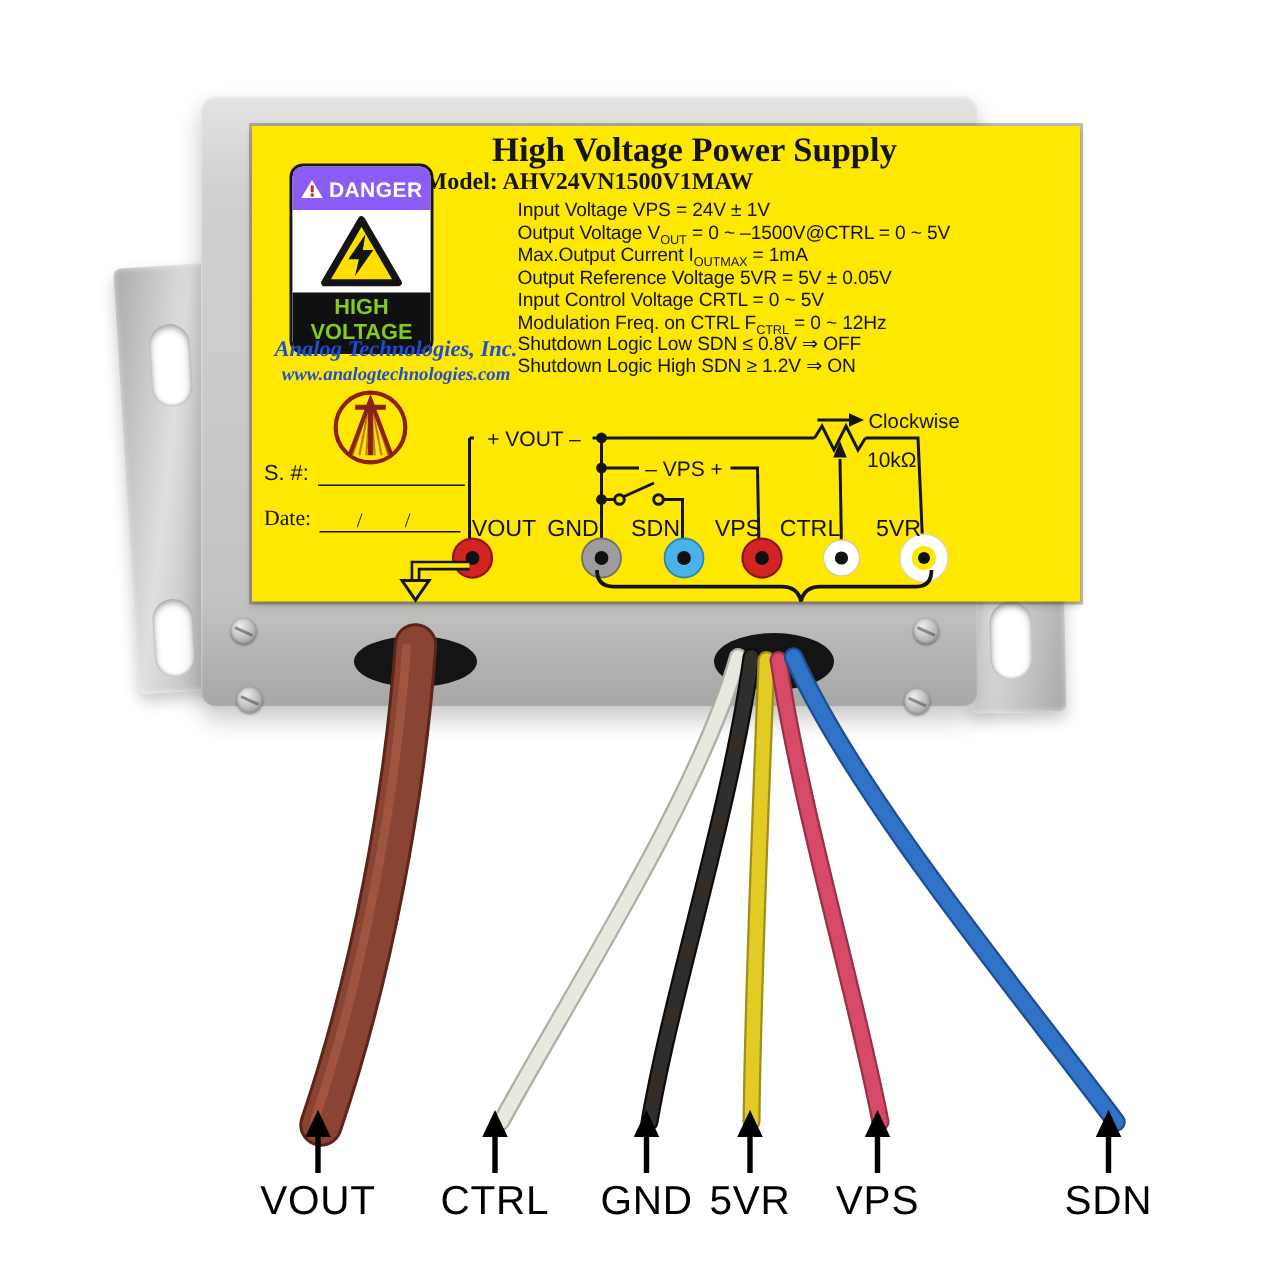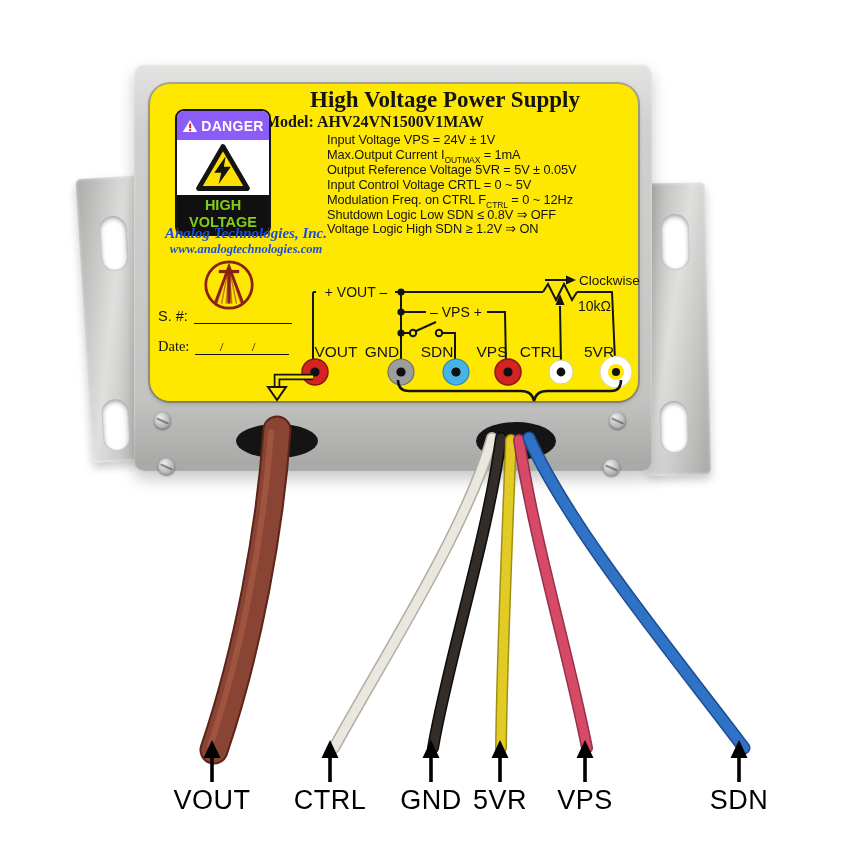--- a/index.html
+++ b/index.html
@@ -19,21 +19,21 @@
   .case{position:absolute;left:134px;top:64px;width:518px;height:407px;border-radius:10px;z-index:2;
         background:linear-gradient(180deg,#e3e4e2 0%,#d0d1cf 16%,#c9cac8 55%,#c3c4c2 82%,#a9aaa8 98%);
         box-shadow:0 8px 16px rgba(0,0,0,.22), inset 0 1px 2px rgba(255,255,255,.7);}
   .screw{position:absolute;width:17px;height:17px;border-radius:50%;z-index:3;
          background:radial-gradient(circle at 35% 32%,#eceded,#b8b9b7 58%,#8e8f8d);
          box-shadow:0 1px 2px rgba(0,0,0,.45), inset 0 0 2px rgba(0,0,0,.3);}
   .screw::after{content:"";position:absolute;left:2px;top:7.5px;width:13px;height:2px;
          background:rgba(70,70,70,.55);border-radius:1px;transform:rotate(24deg);}
 
   
-  .label{position:absolute;left:150px;top:84px;width:488px;height:317px;border-radius:20px;z-index:5;
+  .label{position:absolute;left:168px;top:84px;width:552px;height:317px;border-radius:0;z-index:5;
          box-shadow:0 0 0 2px rgba(55,50,0,.30), 0 2px 5px rgba(0,0,0,.25);}
   .title{position:absolute;left:115px;top:3px;width:360px;text-align:center;
          font-family:"Liberation Serif","DejaVu Serif",serif;font-size:23px;font-weight:700;}
   .model{position:absolute;left:115px;top:29px;width:360px;text-align:left;
          font-family:"Liberation Serif","DejaVu Serif",serif;font-size:16px;font-weight:700;}
   .specs{position:absolute;left:177px;top:49px;width:308px;}
   .spec-line{font-size:12.8px;line-height:14.9px;letter-spacing:-0.1px;white-space:nowrap;}
   .spec-line sub{font-size:8.5px;line-height:0;}
 
   
@@ -116,26 +116,27 @@
 
     <path d="M 529 438 C 570 530, 678 660, 744 748" fill="none" stroke="#1c4e94" stroke-width="13" stroke-linecap="round"></path>
     <path d="M 529 438 C 570 530, 678 660, 744 748" fill="none" stroke-width="10" stroke-linecap="round" stroke="#2f72c6"></path>
   </svg>
 
   <div class="label" style="background: rgb(255, 232, 0);">
     <div class="title">High Voltage Power Supply</div>
     <div class="model">Model: AHV24VN1500V1MAW</div>
     <div class="specs">
         <div class="spec-line"><span>Input Voltage VPS = 24V ± 1V</span></div>
+        <div class="spec-line"><span>Output Voltage V</span><sub>OUT</sub><span> = 0 ~ –1500V@CTRL = 0 ~ 5V</span></div>
         <div class="spec-line"><span>Max.Output Current I</span><sub>OUTMAX</sub><span> = 1mA</span></div>
         <div class="spec-line"><span>Output Reference Voltage 5VR = 5V ± 0.05V</span></div>
         <div class="spec-line"><span>Input Control Voltage CRTL = 0 ~ 5V</span></div>
         <div class="spec-line"><span>Modulation Freq. on CTRL F</span><sub>CTRL</sub><span> = 0 ~ 12Hz</span></div>
         <div class="spec-line"><span>Shutdown Logic Low SDN ≤ 0.8V ⇒ OFF</span></div>
-        <div class="spec-line"><span>Voltage Logic High SDN ≥ 1.2V ⇒ ON</span></div>
+        <div class="spec-line"><span>Shutdown Logic High SDN ≥ 1.2V ⇒ ON</span></div>
       </div>
 
     <div class="danger">
       <div class="danger-head">
         <svg viewBox="0 0 20 17" width="16" height="14">
           <path d="M10 1 L19 16 H1 Z" fill="#fff"></path>
           <rect x="9" y="5.5" width="2.4" height="5.8" fill="#d2232a"></rect>
           <circle cx="10.2" cy="13.6" r="1.5" fill="#d2232a"></circle>
         </svg>
         <span>DANGER</span>

